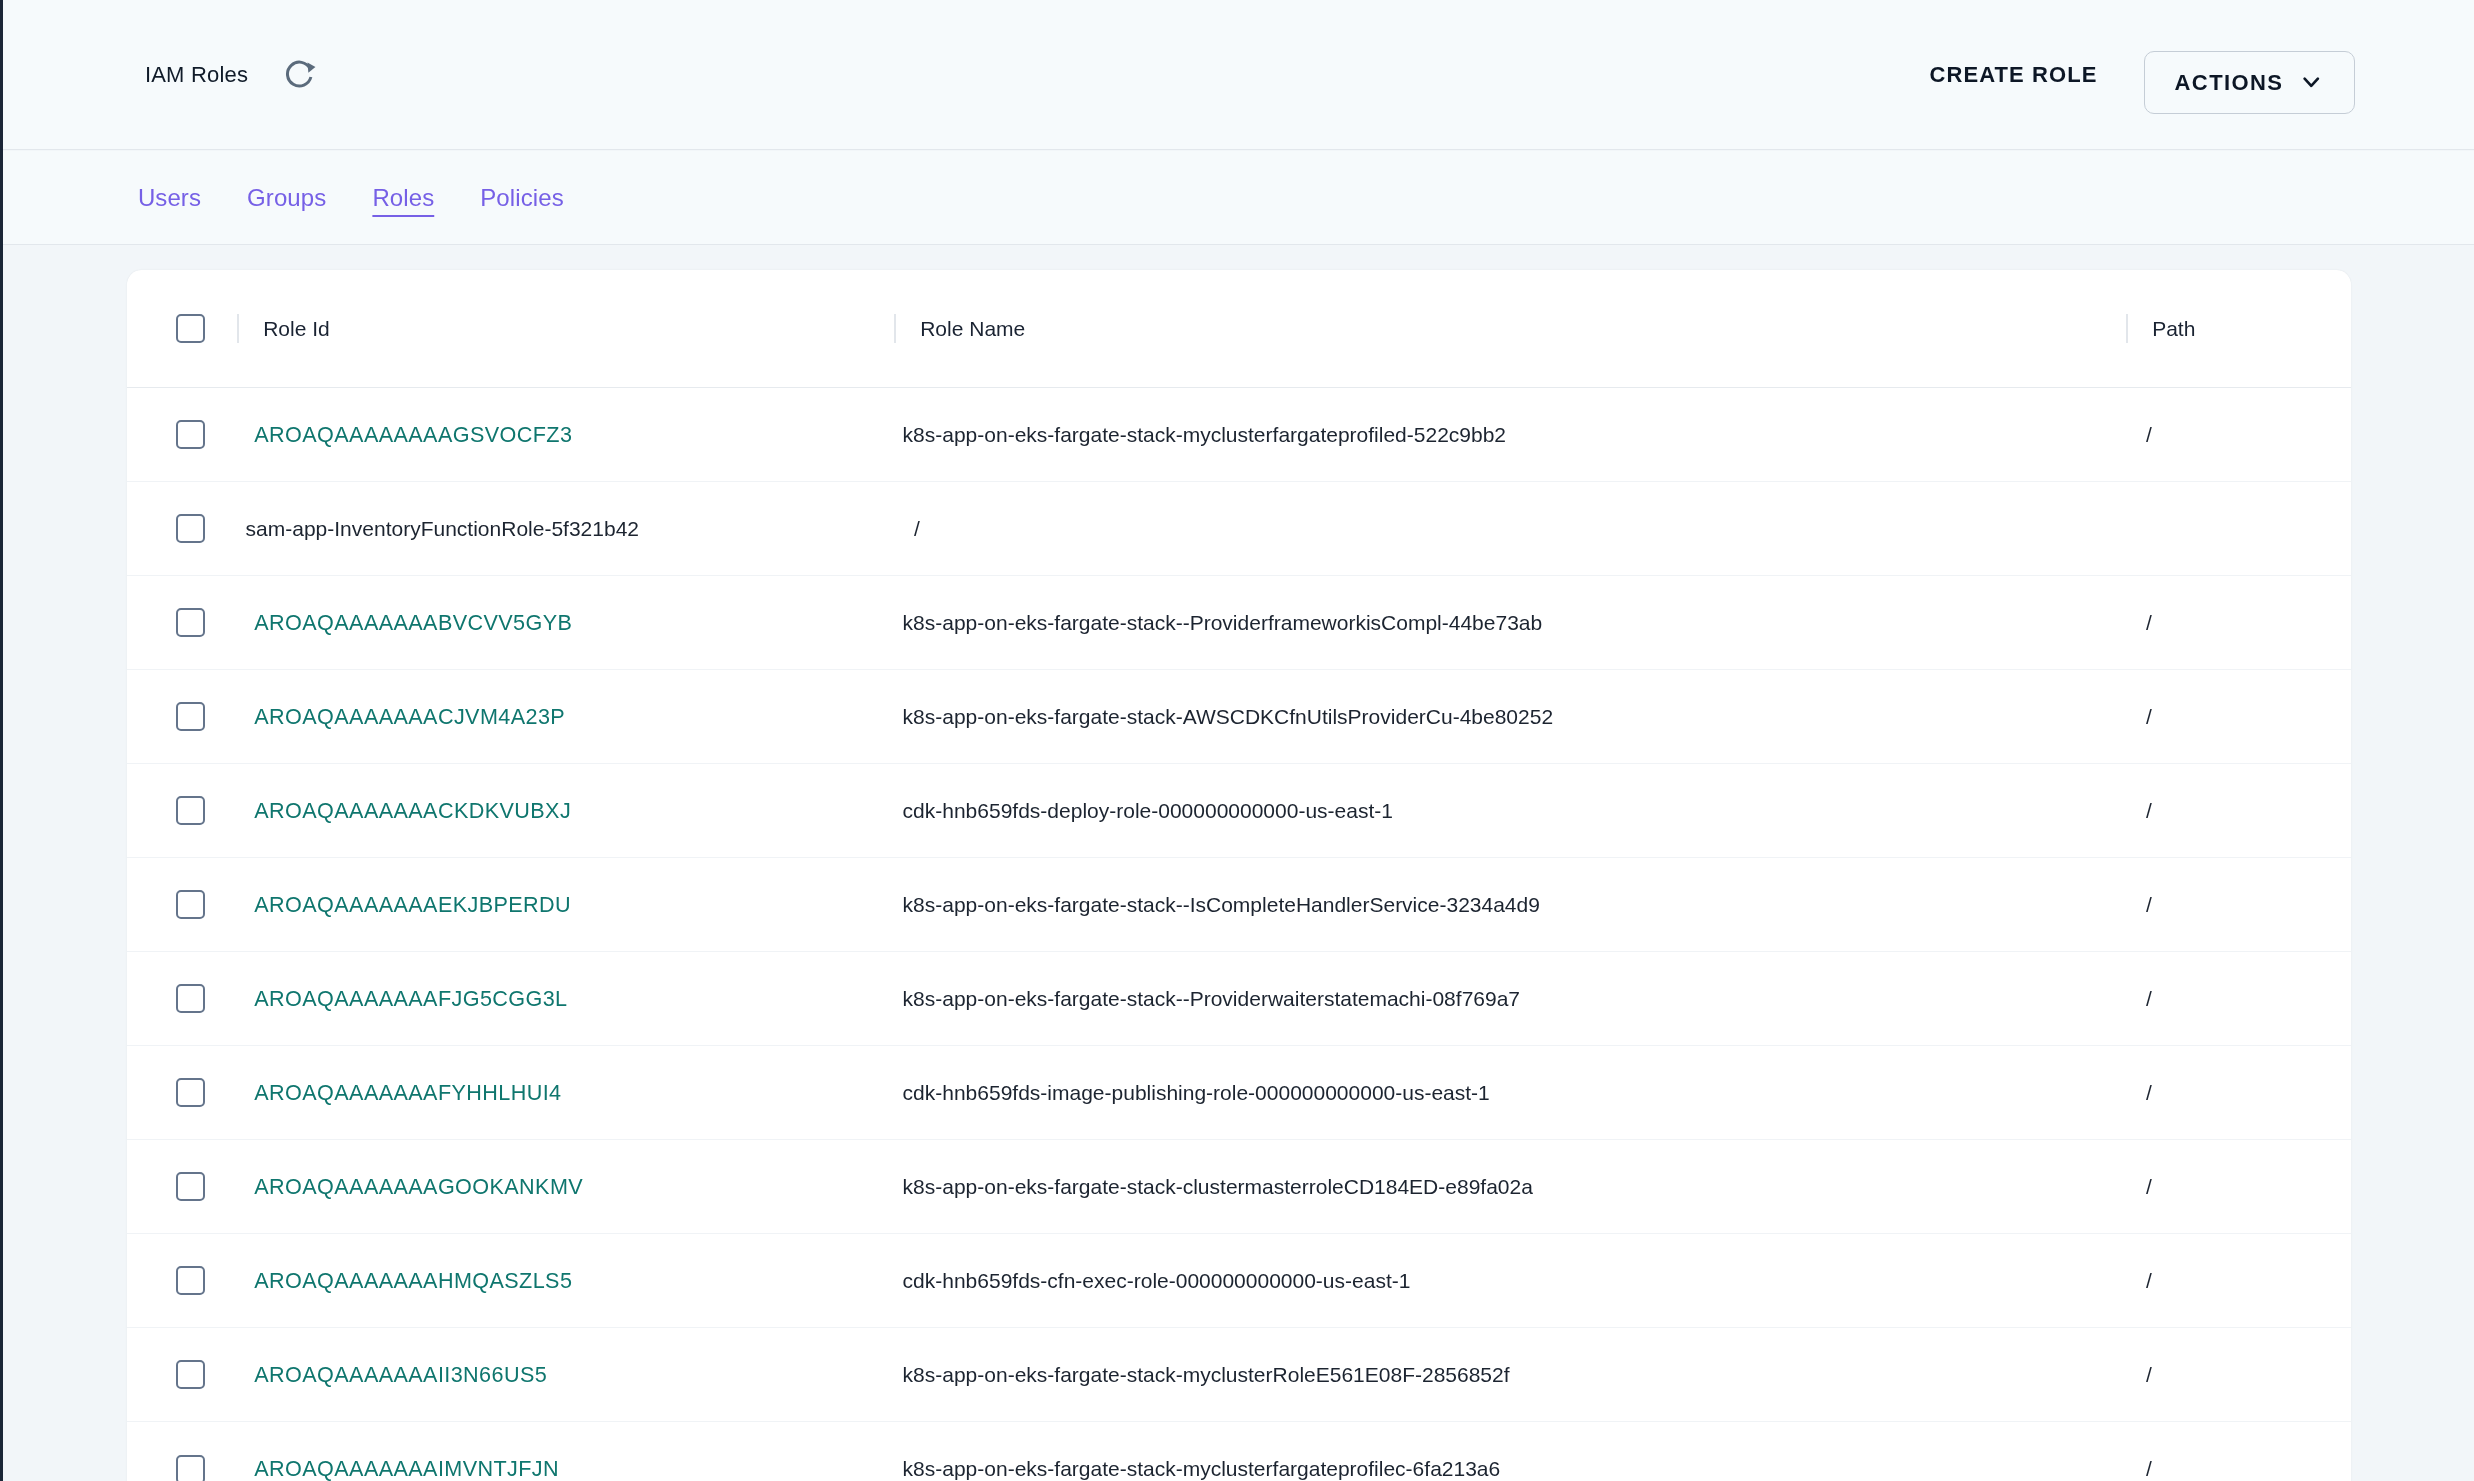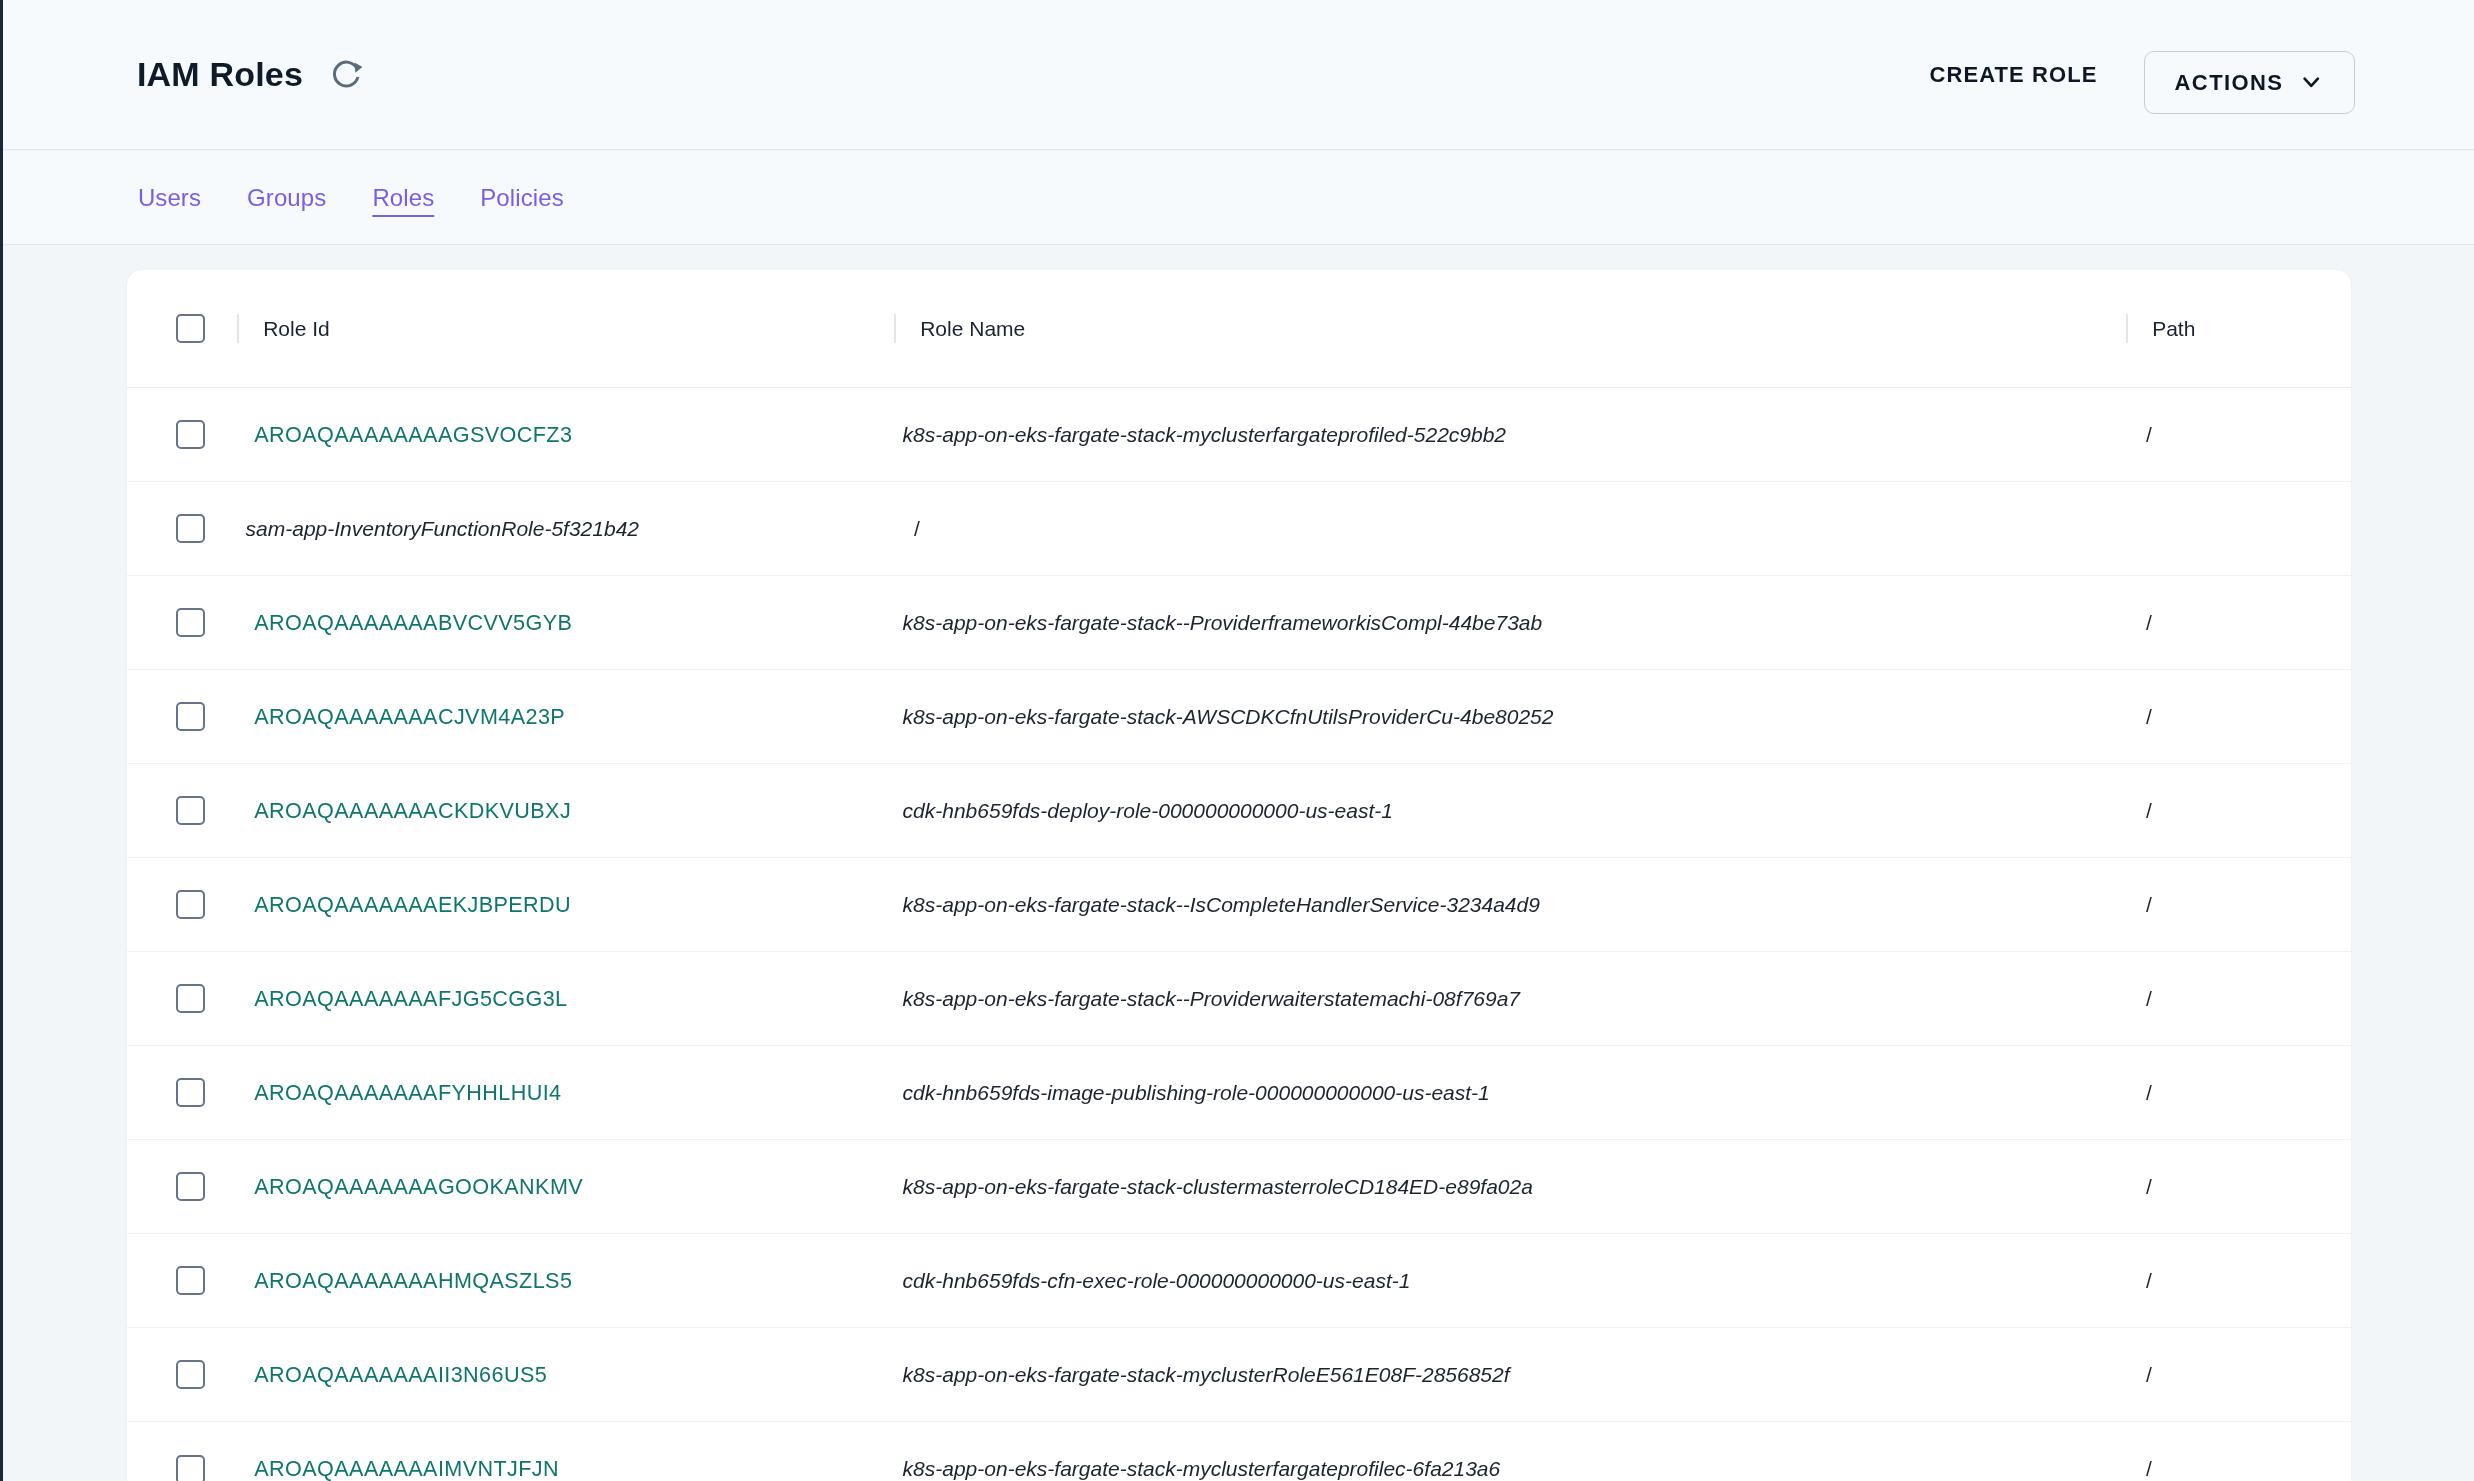--- a/index.html
+++ b/index.html
@@ -8,21 +8,21 @@
 
   .left-edge{position:absolute;left:0;top:0;width:2.9px;height:1481px;background:#1b2637;z-index:10;}
 
   
   .app-header{
     position:absolute;left:2.9px;top:0;width:2472px;height:150px;
     background:#f6fafc;border-bottom:0.7px solid #e2e7ec;
     display:flex;align-items:center;box-sizing:border-box;
   }
   .title-group{display:flex;align-items:center;gap:21.6px;margin-left:130px;}
-  .page-title{font-size:34px;font-weight:700;color:#101b29;margin:4px;letter-spacing:0.2px;}
+  .page-title{font-size:22px;font-weight:400;color:#101b29;margin:12px;letter-spacing:0.2px;}
   .refresh-btn{background:none;border:none;padding:0;cursor:pointer;display:flex;align-items:center;margin-top:4.3px;}
   .header-actions{margin-left:auto;margin-right:120px;display:flex;align-items:center;gap:46px;}
   .create-role{
     background:none;border:none;cursor:pointer;
     font-family:"Liberation Sans", sans-serif;
     font-size:22px;font-weight:700;letter-spacing:1.1px;color:#0d1726;padding:0;
   }
   .actions-btn{
     display:flex;align-items:center;gap:16px;
     background:transparent;border:1.4px solid #c5cdd6;border-radius:10px;
@@ -68,21 +68,21 @@
   .hlabel{font-size:21px;color:#1a2332;}
 
   .checkbox{
     width:29px;height:29px;box-sizing:border-box;
     border:2.5px solid #64748b;border-radius:5px;background:transparent;
     display:inline-block;cursor:pointer;
   }
 
   .cell-id{padding-left:17.3px;}
   .idlink{font-size:21.6px;color:#0f766e;text-decoration:none;letter-spacing:0.4px;cursor:pointer;white-space:nowrap;}
-  .cell-name{padding-left:8.6px;font-size:21px;color:#1c2430;white-space:nowrap;font-style:italic;}
+  .cell-name{padding-left:8.6px;font-size:21px;color:#1c2430;white-space:nowrap;}
   .cell-path{padding-left:20px;font-size:21px;color:#1c2430;}
 </style>
 </head>
 <body>
 
 <div class="viewport">
   <div class="left-edge"></div>
 
   <header class="app-header">
     <div class="title-group">

